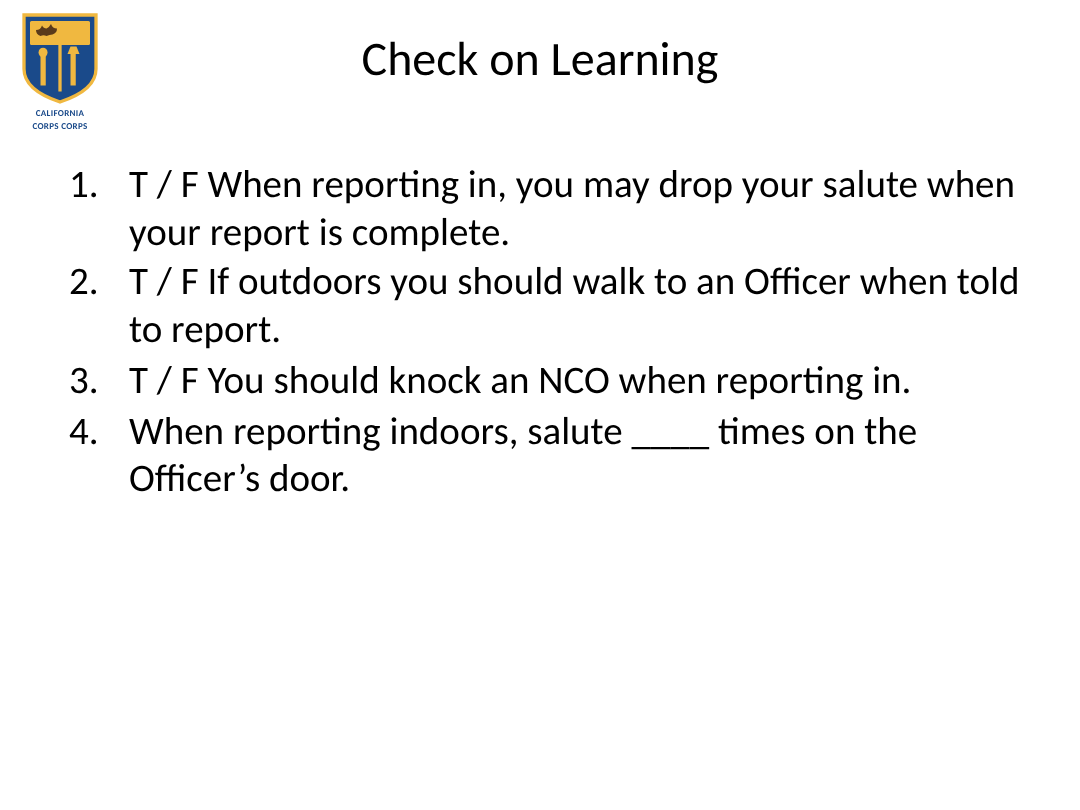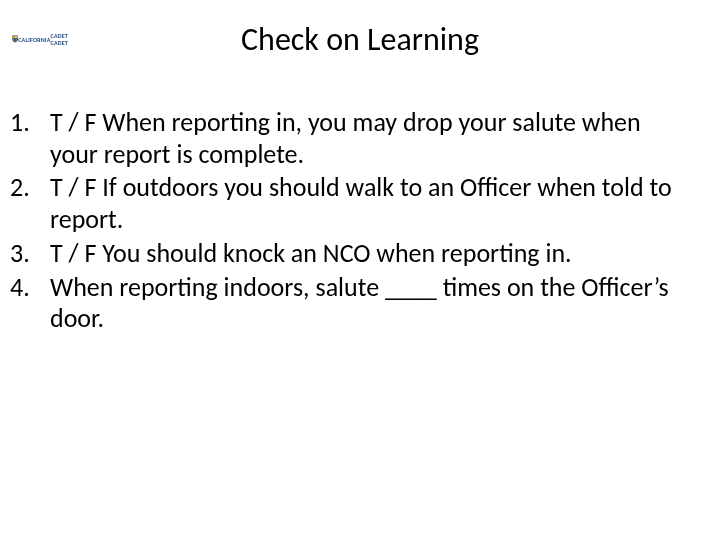--- a/index.html
+++ b/index.html
@@ -11,21 +11,21 @@
       color: #000000;
       position: relative;
       overflow: hidden;
     }
     .logo {
       position: absolute;
       top: 8px;
       left: 12px;
       width: 56px;
       display: flex;
-      flex-direction: row;
+      flex-direction: column;
       align-items: center;
     }
     .shield {
       width: 52px;
       height: 62px;
     }
     .logo-text {
       font-size: 6px;
       line-height: 1.1;
       font-weight: 700;
@@ -36,20 +36,21 @@
     }
     .title {
       text-align: center;
       font-size: 32px;
       font-weight: 400;
       margin-top: 20px;
       color: #000;
     }
     .content {
       margin-top: 48px;
+      padding-left: 36px;
       padding-right: 30px;
     }
     .list {
       list-style: none;
       counter-reset: item;
     }
     .list li {
       counter-increment: item;
       font-size: 26px;
       line-height: 1.22;
@@ -73,21 +74,21 @@
     <path d="M2 2 H50 V38 Q50 52 26 60 Q2 52 2 38 Z" fill="#1a4a8a" stroke="#f0b840" stroke-width="2.2"></path>
     <rect x="6" y="6" width="40" height="16" rx="1" fill="#f0b840"></rect>
     <path d="M13 16 q-3 -1 -3 -4 q3 0 4 -3 q1 2 3 2 q2 -1 3 -3 q1 3 4 3 q0 3 -3 4 q-2 0 -4 1 q-2 -1 -4 0 Z" fill="#5a3a1a"></path>
     <line x1="26" y1="22" x2="26" y2="53" stroke="#f0b840" stroke-width="2.2"></line>
     <rect x="13" y="28" width="3.5" height="21" fill="#f0b840"></rect>
     <ellipse cx="14.7" cy="27" rx="3" ry="3.2" fill="#f0b840"></ellipse>
     <rect x="33" y="28" width="3.5" height="21" fill="#f0b840"></rect>
     <path d="M31 28 h8 l-2 -5 h-4 z" fill="#f0b840"></path>
   </svg>
   <div class="logo-text">CALIFORNIA</div>
-  <div class="logo-text">CADET CADET</div>
+  <div class="logo-text">CORPS CORPS</div>
 </div>
 
 <h1 class="title">Check on Learning</h1>
 
 <div class="content">
   <ol class="list">
     <li>T / F When reporting in, you may drop your salute when your report is complete.</li>
     <li>T / F If outdoors you should walk to an Officer when told to report.</li>
     <li>T / F You should knock an NCO when reporting in.</li>
     <li>When reporting indoors, salute ____ times on the Officer’s door.</li>

